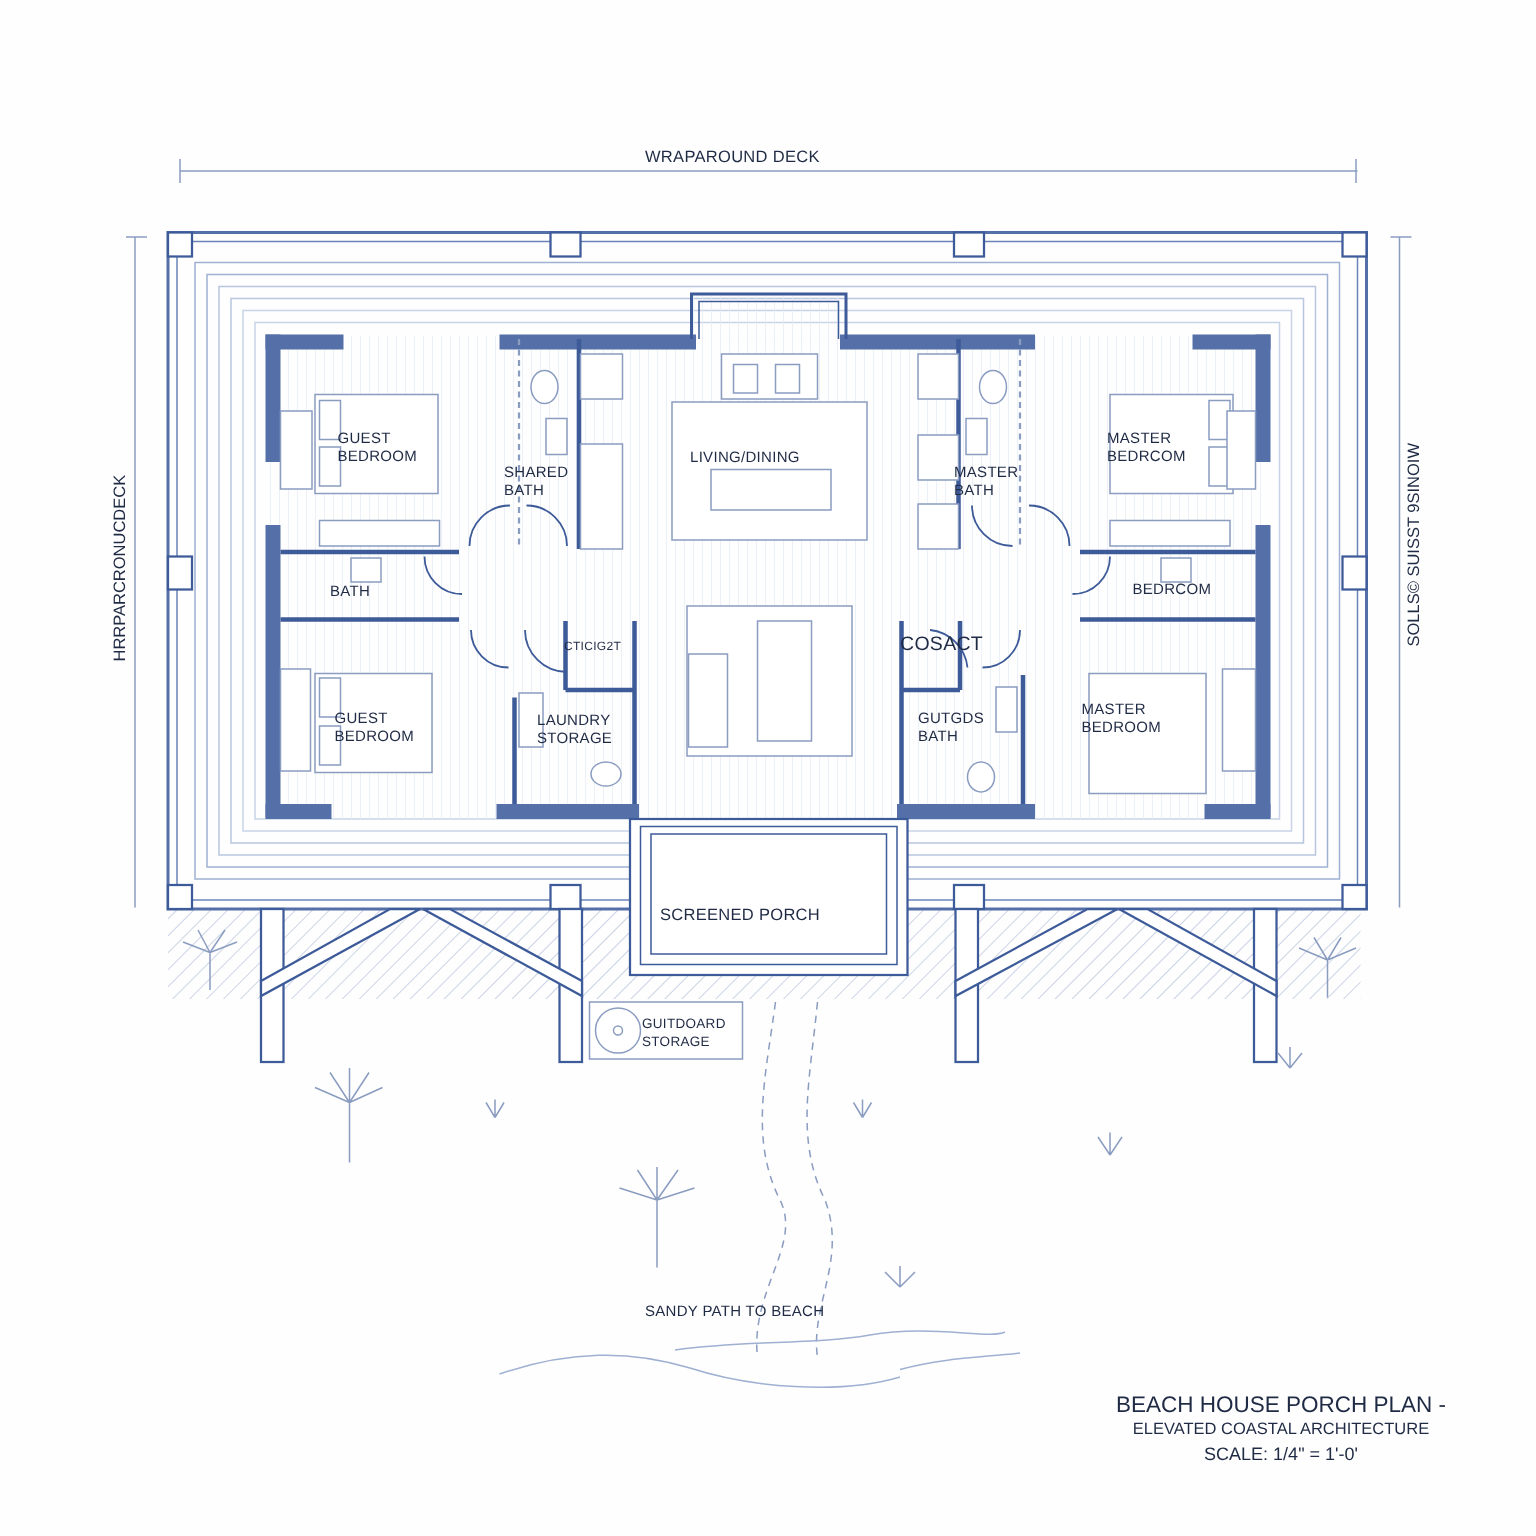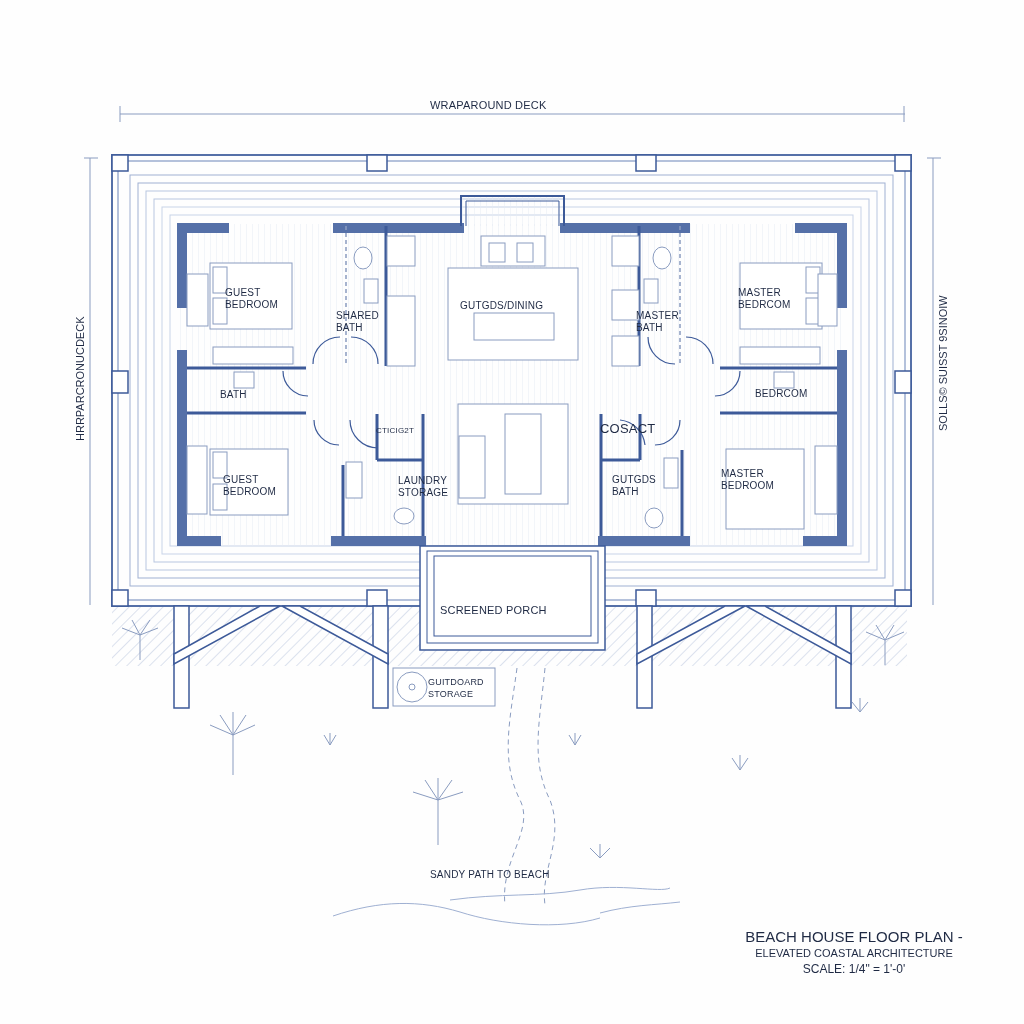--- a/index.html
+++ b/index.html
@@ -210,37 +210,37 @@
 </svg>
 
 <div class="lbl" style="left:430px;top:99px;width:170px;font-size:11px;">WRAPAROUND DECK</div>
 <div class="vert" style="left:20px;top:375px;transform:rotate(-90deg);transform-origin:center;width:120px;text-align:center;">HRRPARCRONUCDECK</div>
 <div class="vert" style="left:883px;top:365px;transform:rotate(-90deg);transform-origin:center;width:120px;text-align:center;">SOLLS© SUISST 9SINOIW</div>
 
 <div class="lbl" style="left:225px;top:287px;width:70px;white-space:pre;">GUEST
 BEDROOM</div>
 <div class="lbl" style="left:336px;top:310px;width:54px;white-space:pre;">SHARED
 BATH</div>
-<div class="lbl" style="left:460px;top:300px;width:110px;">GUTGDS/DINING</div>
+<div class="lbl" style="left:460px;top:300px;width:110px;">LIVING/DINING</div>
 <div class="lbl" style="left:636px;top:310px;width:54px;white-space:pre;">MASTER
 BATH</div>
 <div class="lbl" style="left:738px;top:287px;width:70px;white-space:pre;">MASTER
 BEDRCOM</div>
 <div class="lbl" style="left:220px;top:389px;width:50px;">BATH</div>
 <div class="lbl" style="left:376px;top:425px;width:38px;font-size:8px;">CTICIG2T</div>
 <div class="lbl" style="left:223px;top:474px;width:70px;white-space:pre;">GUEST
 BEDROOM</div>
-<div class="lbl" style="left:358px;top:475px;width:62px;white-space:pre;margin-left:40px;">LAUNDRY
+<div class="lbl" style="left:358px;top:475px;width:62px;white-space:pre;">LAUNDRY
 STORAGE</div>
 <div class="lbl" style="left:600px;top:423px;width:42px;font-size:13px;">COSACT</div>
 <div class="lbl" style="left:612px;top:474px;width:56px;white-space:pre;">GUTGDS
 BATH</div>
 <div class="lbl" style="left:755px;top:388px;width:52px;">BEDRCOM</div>
 <div class="lbl" style="left:721px;top:468px;width:72px;white-space:pre;">MASTER
 BEDROOM</div>
 <div class="lbl" style="left:440px;top:604px;width:145px;font-size:11px;">SCREENED PORCH</div>
 <div class="lbl" style="left:428px;top:676px;width:56px;white-space:pre;font-size:9px;">GUITDOARD
 STORAGE</div>
 <div class="lbl" style="left:430px;top:869px;width:170px;">SANDY PATH TO BEACH</div>
 
-<div class="title" style="top:928px;width:260px;font-size:15px;">BEACH HOUSE FLOOR PLAN -</div>
+<div class="title" style="top:928px;width:260px;font-size:15px;">BEACH HOUSE PORCH PLAN -</div>
 <div class="title" style="top:947px;width:260px;font-size:11px;">ELEVATED COASTAL ARCHITECTURE</div>
 <div class="title" style="top:962px;width:260px;font-size:12px;">SCALE: 1/4" = 1'-0'</div>
 
 </body></html>

